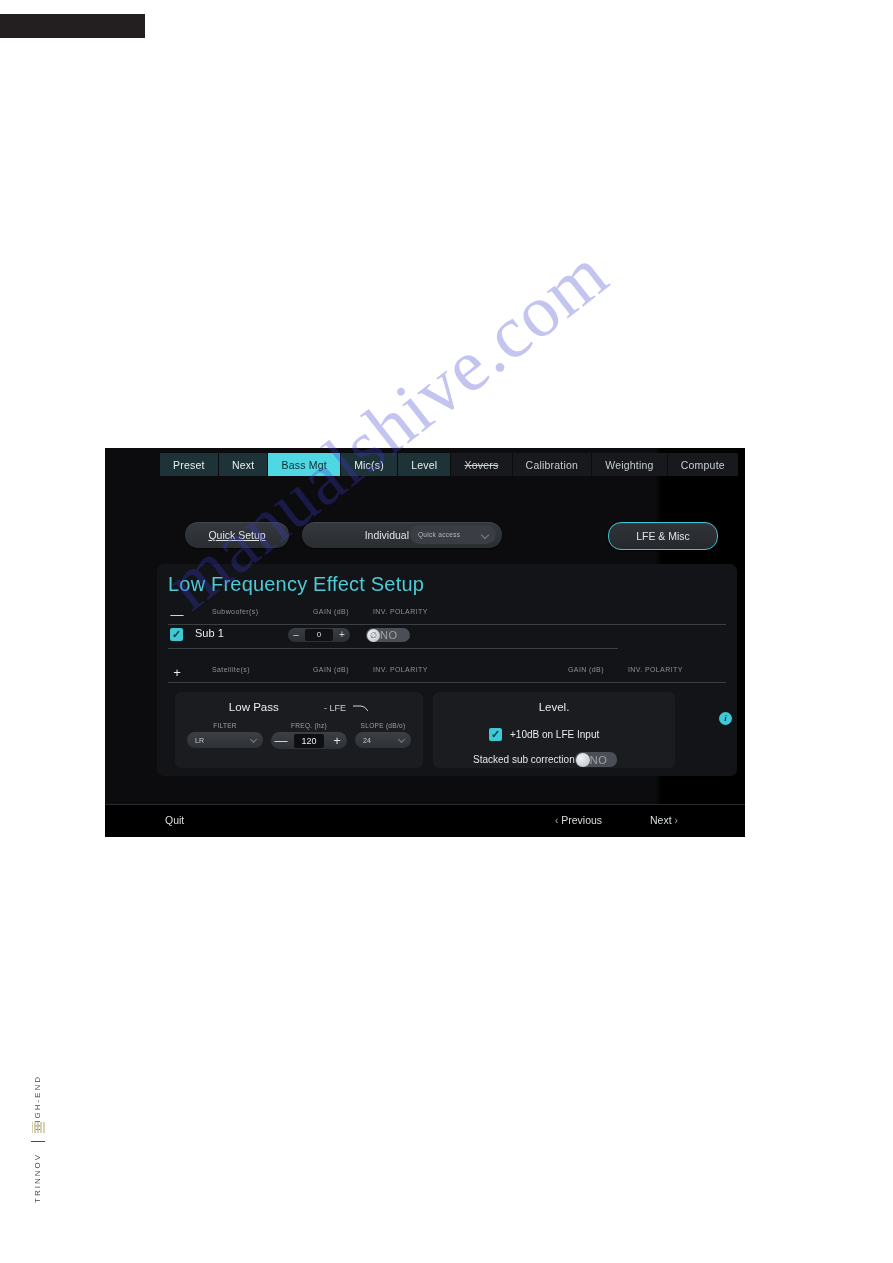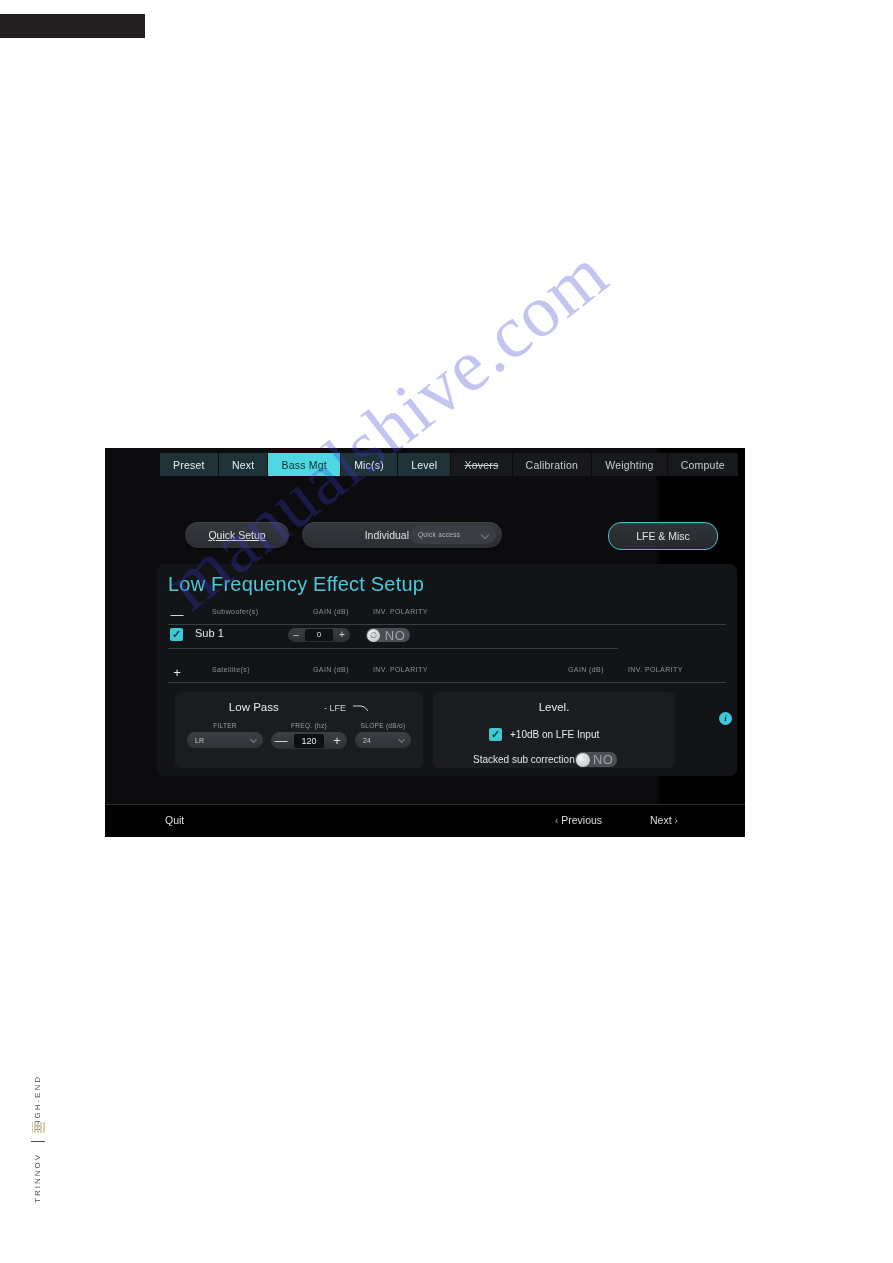--- a/index.html
+++ b/index.html
@@ -220,22 +220,22 @@
     border-radius: 7px;
     display: flex; align-items: center;
   }
   .toggle .knob {
     width: 13px; height: 13px; border-radius: 50%;
     background: radial-gradient(circle at 35% 35%, #f2f4f6, #b9bec3);
     margin-left: 1px;
     color:#5c6066; font-size:8px; text-align:center; line-height:13px;
   }
   .toggle .tg-lbl {
-    flex: 1; text-align: center;
-    font-size: 13px; color: #9ea3a8; letter-spacing: .5px;
+    flex: 1; 
+    font-size: 11px; color: #9ea3a8; letter-spacing: .5px;
   }
 
   
   .card {
     position: absolute; top: 128px;
     height: 76px;
     background: #1a1c20;
     border-radius: 6px;
   }
   #card-lowpass { left: 18px; width: 248px; }

